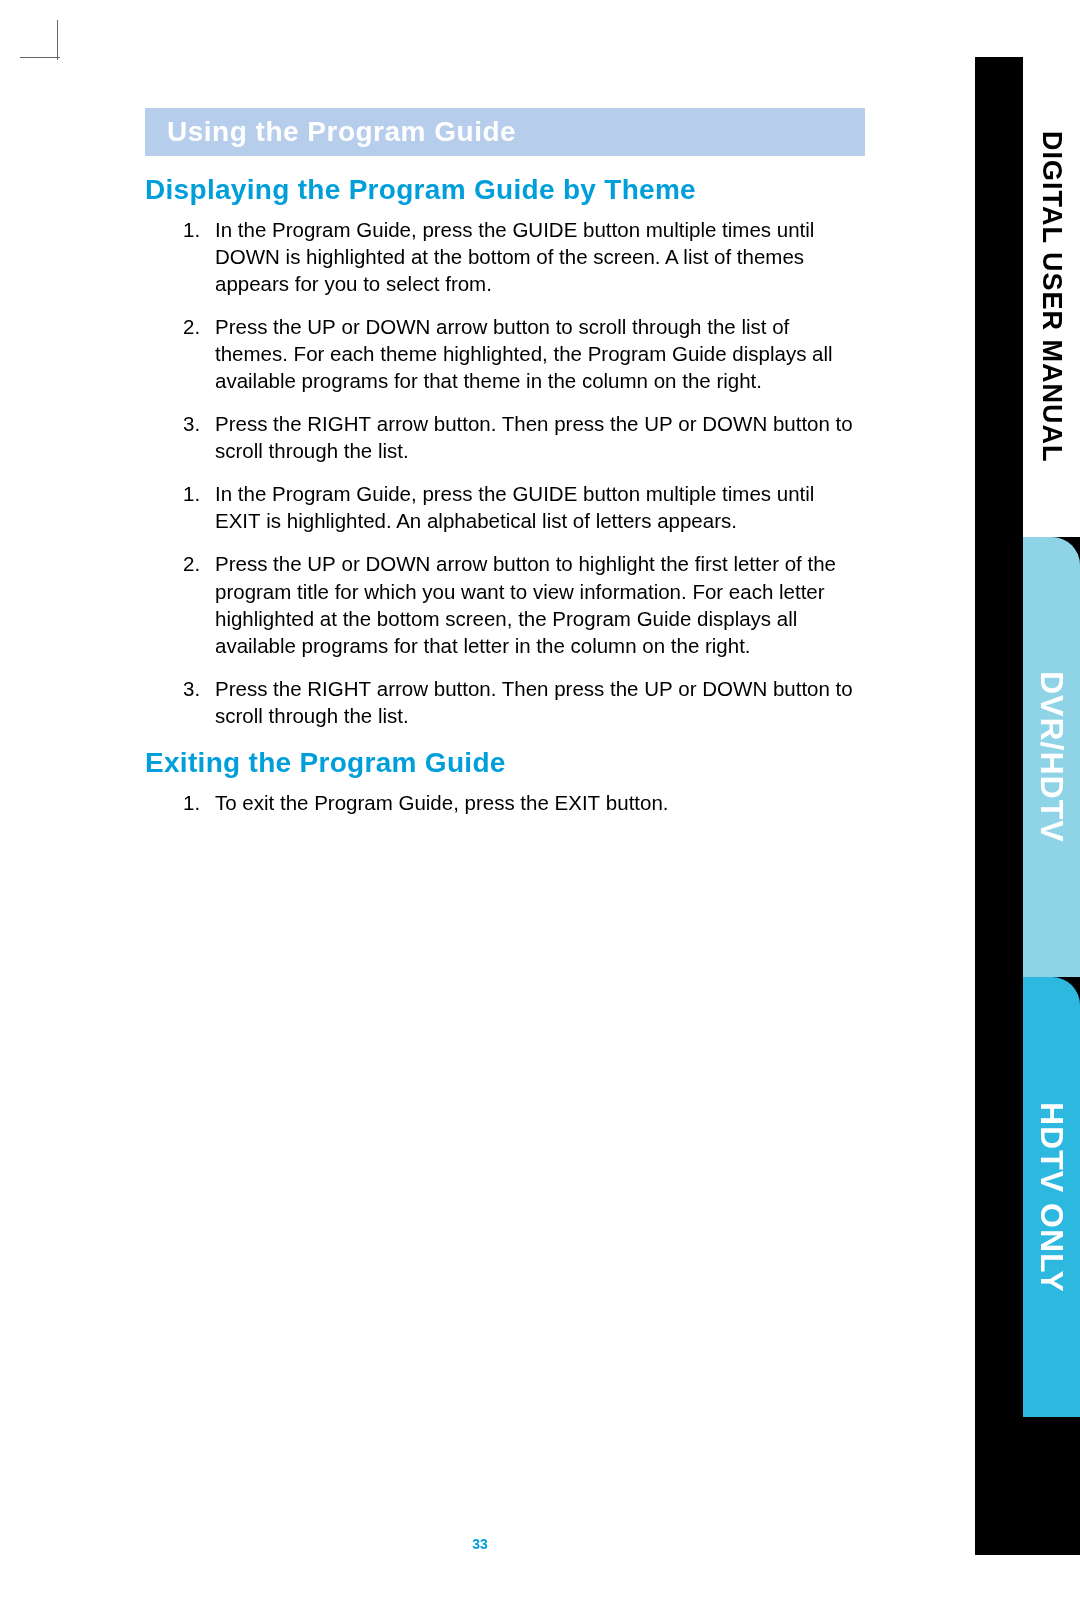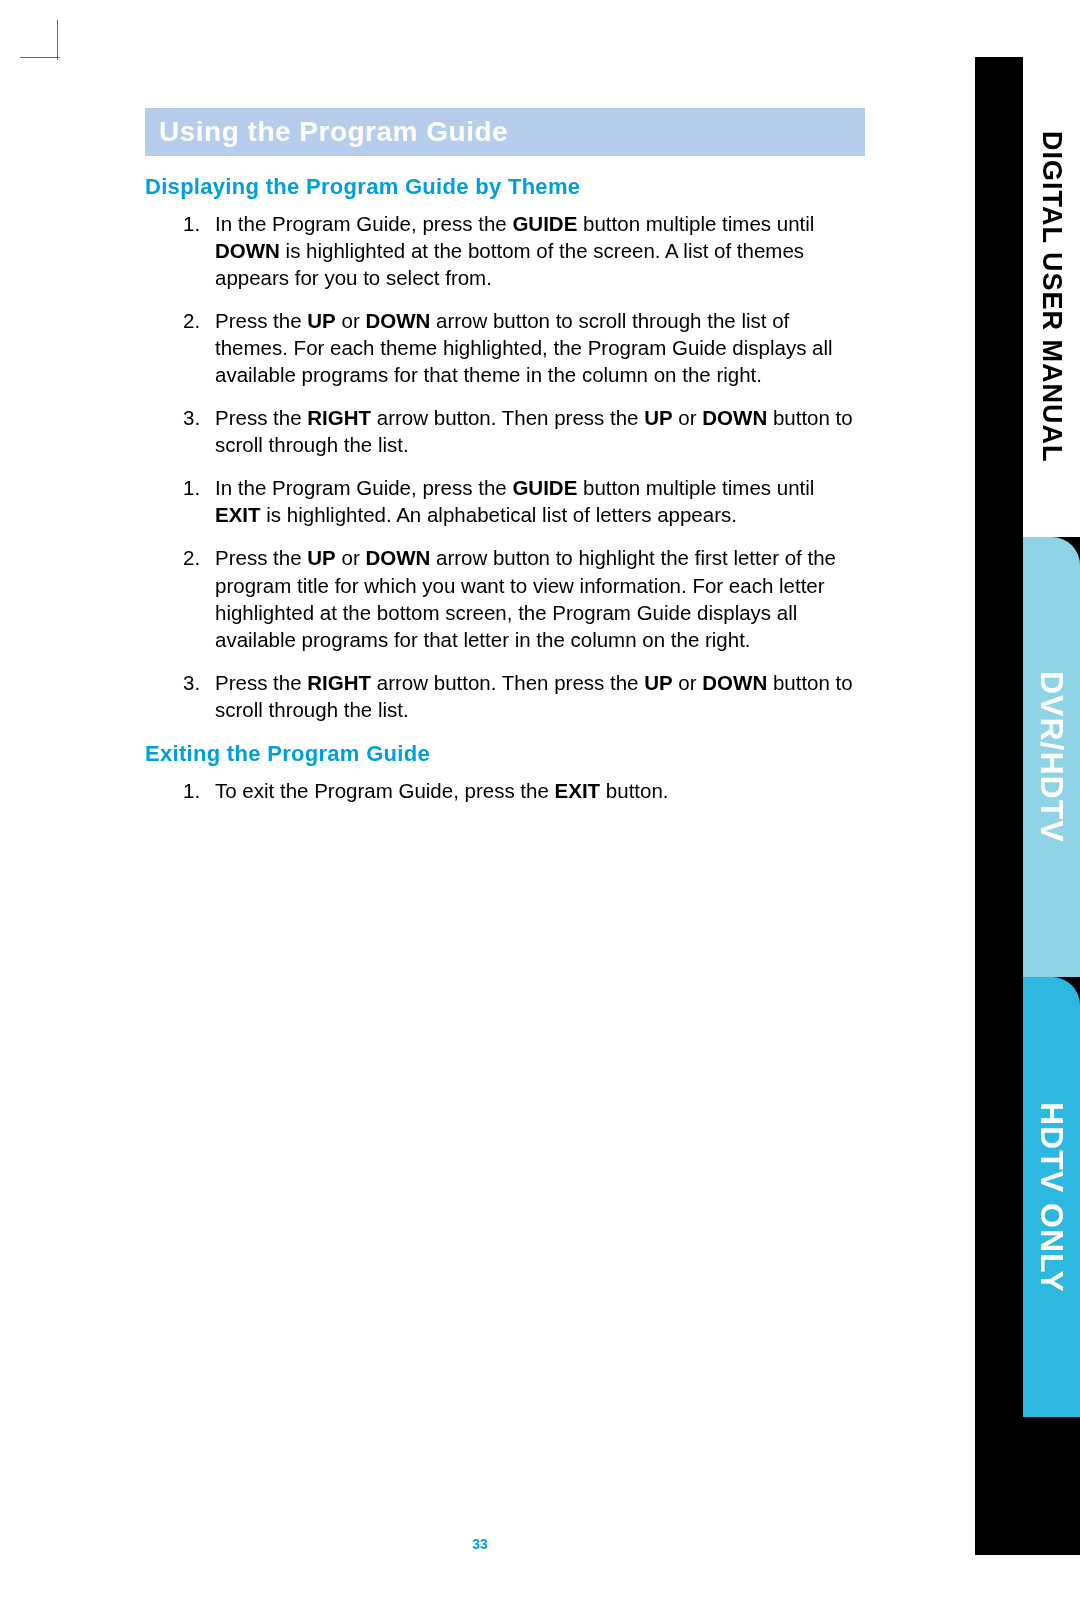--- a/index.html
+++ b/index.html
@@ -74,28 +74,28 @@
     position: absolute;
     left: 145px;
     top: 108px;
     width: 720px;
   }
   .section-header {
     background: #b6ceec;
     color: #ffffff;
     font-weight: 700;
     font-size: 28px;
-    padding: 8px 14px;
+    padding: 8px 22px;
     letter-spacing: 0.5px;
     margin-bottom: 14px;
   }
   .subheading {
     color: #009fda;
     font-weight: 700;
-    font-size: 22px;
+    font-size: 28px;
     margin-top: 18px;
     margin-bottom: 10px;
     letter-spacing: 0.3px;
   }
   .sub-indent { padding-left: 0px; }
   ol.steps {
     list-style: none;
     padding-left: 70px;
     margin-bottom: 8px;
   }
@@ -106,21 +106,21 @@
     color: #000;
     margin-bottom: 16px;
     font-family: "Futura", "Trebuchet MS", Arial, sans-serif;
     font-weight: 300;
   }
   ol.steps li .num {
     position: absolute;
     left: -32px;
     top: 0;
   }
-  .b { font-weight: 700; }
+  .b { font-weight: 400; }
   .page-num {
     position: absolute;
     bottom: 60px;
     left: 0;
     width: 960px;
     text-align: center;
     color: #009fda;
     font-weight: 700;
     font-size: 14px;
   }

